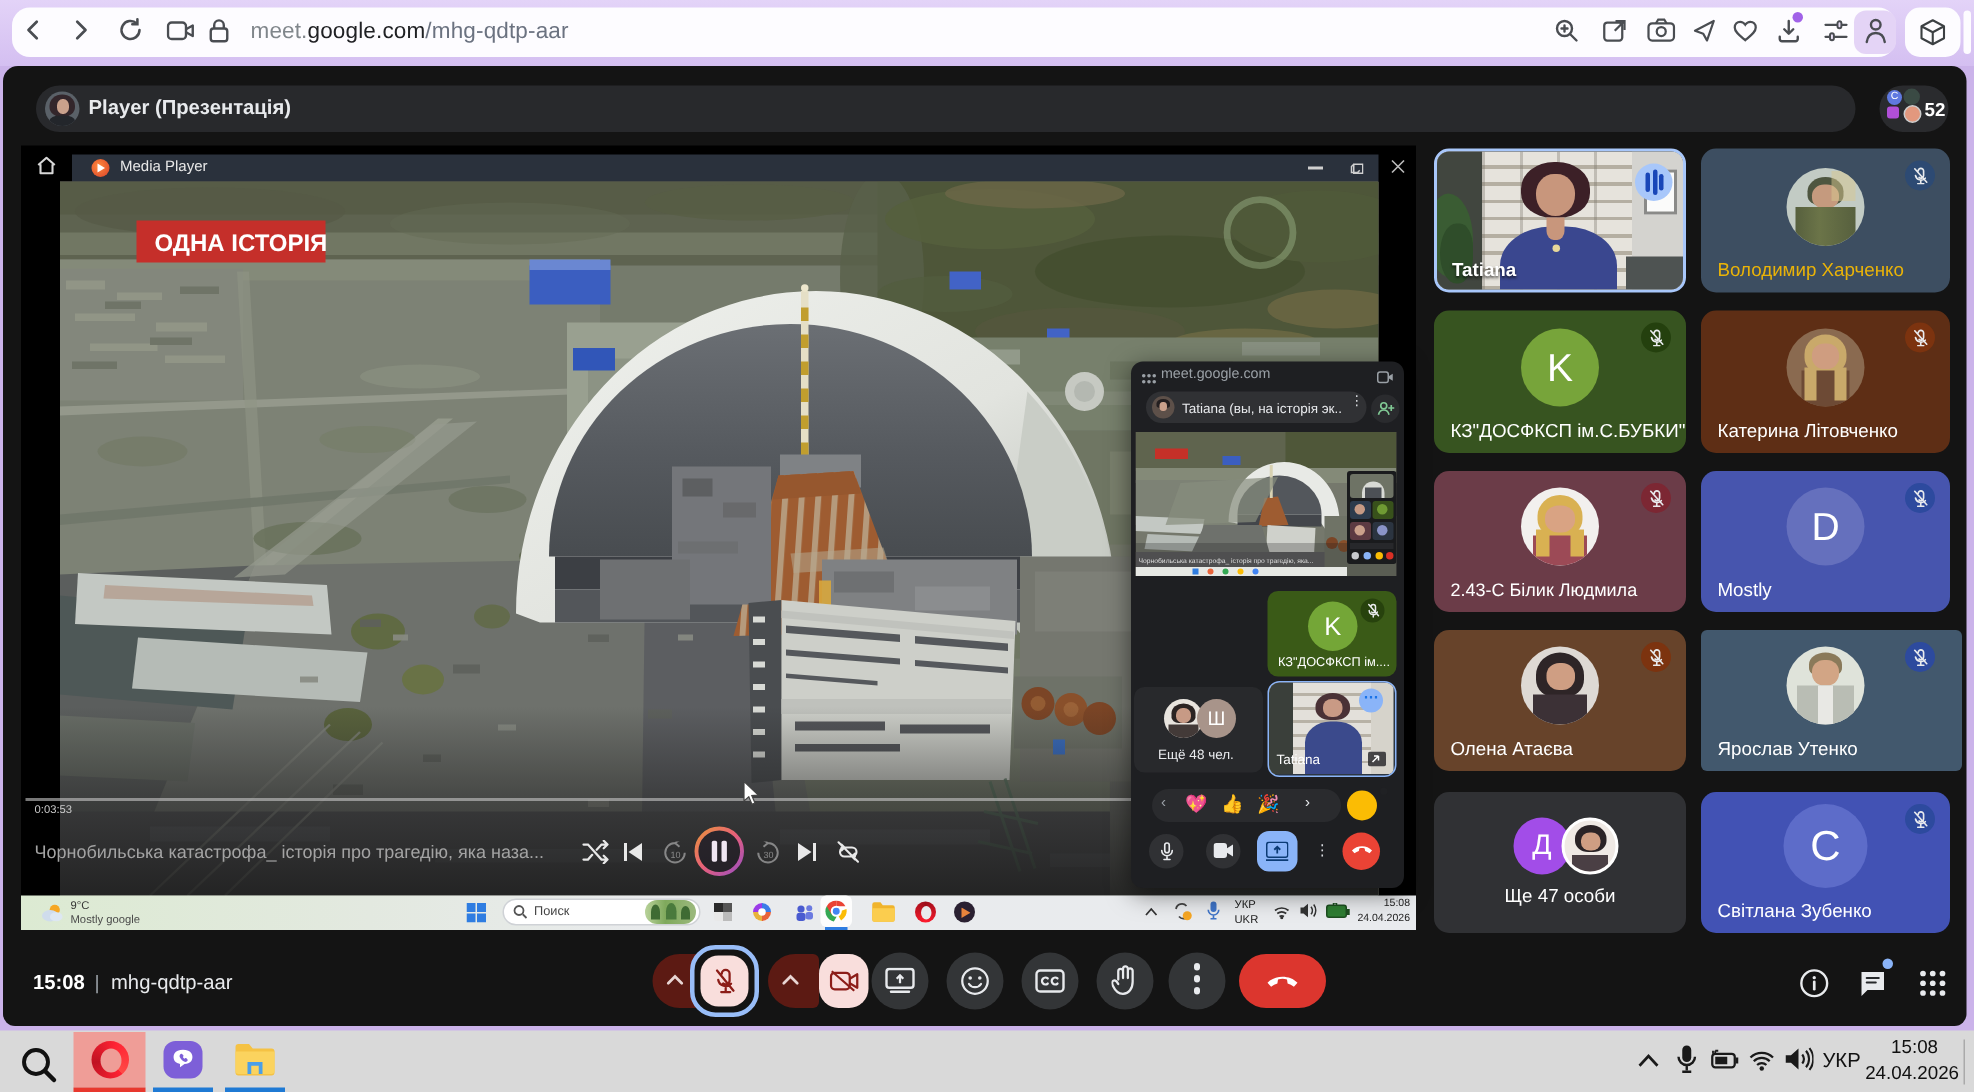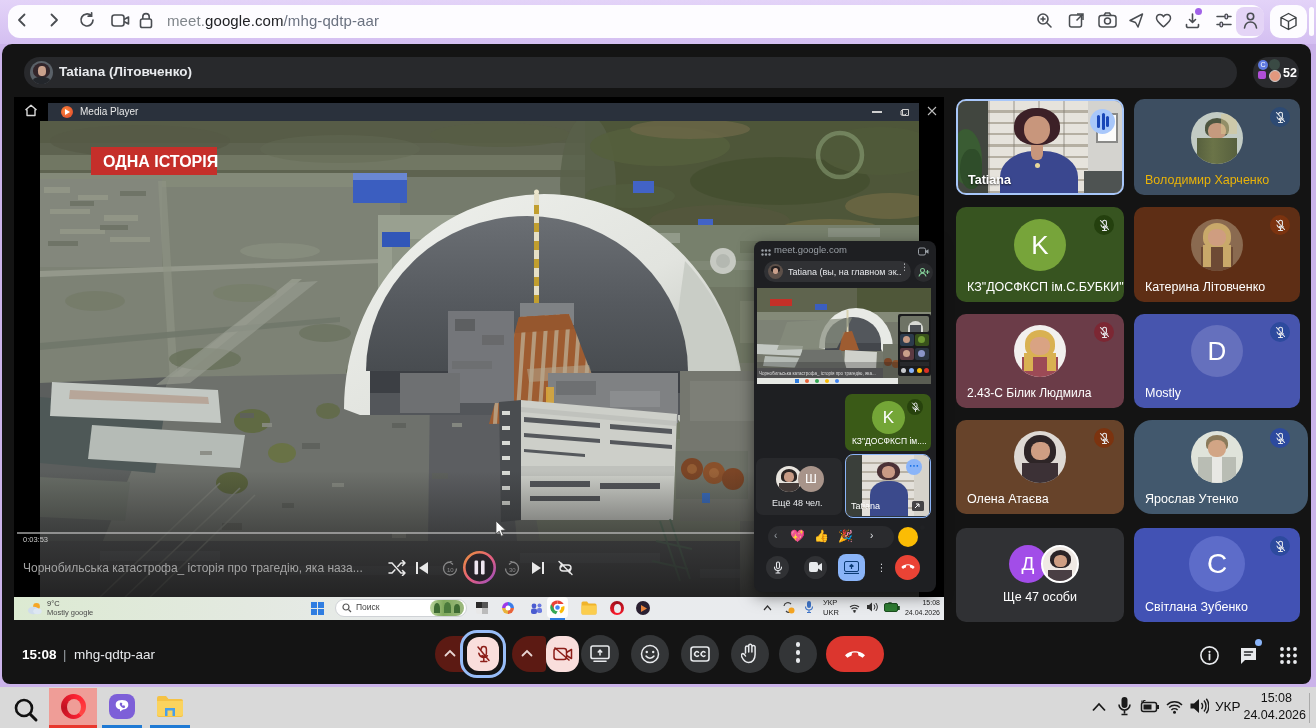--- a/index.html
+++ b/index.html
@@ -76,21 +76,21 @@
 </div>
 
 <div class="abs" id="meet" style="left:2px;top:44px;width:1309px;height:640px;background:#141414;border-radius:10px 10px 8px 8px;overflow:hidden">
 
   <div class="abs" style="left:22px;top:13px;width:1213px;height:31px;background:#28292c;border-radius:16px"></div>
   <div class="abs" style="left:28px;top:17px;width:23px;height:23px;border-radius:50%;background:#5a6168;overflow:hidden">
     <div class="abs" style="left:3px;top:1.5px;width:17px;height:15px;background:#33262b;border-radius:50% 50% 44% 44%"></div>
     <div class="abs" style="left:7.5px;top:5px;width:8px;height:9.5px;background:#c9a18c;border-radius:46%"></div>
     <div class="abs" style="left:3px;top:15.5px;width:17px;height:8px;background:#23262b;border-radius:42% 42% 0 0"></div>
   </div>
-  <div class="abs" style="left:57px;top:20px;font-size:13.5px;font-weight:bold;color:#e8eaed">Tatiana (Літовченко)</div>
+  <div class="abs" style="left:57px;top:20px;font-size:13.5px;font-weight:bold;color:#e8eaed">Player (Презентація)</div>
 
   <div class="abs" style="left:1251px;top:13px;width:46px;height:31px;background:#2a2b2e;border-radius:16px"></div>
   <div class="abs" style="left:1256px;top:16px;width:10px;height:10px;border-radius:50%;background:#5f79e0;color:#fff;font-size:7px;text-align:center;line-height:10px">C</div>
   <div class="abs" style="left:1256px;top:27px;width:8px;height:8px;border-radius:2px;background:#b14fd8"></div>
   <div class="abs" style="left:1267px;top:15px;width:11px;height:11px;border-radius:50%;background:#3a4a44"></div>
   <div class="abs" style="left:1267px;top:26px;width:12px;height:12px;border-radius:50%;background:#e2987e;border:1px solid #ccc;box-sizing:border-box"></div>
   <div class="abs" style="left:1281px;top:22px;font-size:12.5px;font-weight:bold;color:#fff">52</div>
 
   <div class="abs" id="screen" style="left:12px;top:53px;width:930px;height:523px;background:#000">
 
@@ -495,21 +495,21 @@
     <svg class="ic" style="left:164px;top:6px" width="11" height="9" viewBox="0 0 11 9">
           <rect x=".5" y="1" width="7" height="7" rx="1.5" stroke="#9aa0a6" fill="none"></rect>
           <path d="M7.5 4 10.5 2.2v4.6L7.5 5" fill="#9aa0a6"></path>
         </svg>
 
     <div class="abs" style="left:10px;top:20px;width:147px;height:21px;background:#303134;border-radius:12px"></div>
     <div class="abs" style="left:14px;top:23px;width:15px;height:15px;border-radius:50%;background:#5d5049;overflow:hidden">
           <div class="abs" style="left:3px;top:2px;width:9px;height:6px;background:#241f20;border-radius:50% 50% 30% 30%"></div>
           <div class="abs" style="left:5px;top:4px;width:5px;height:6px;background:#caa08b;border-radius:45%"></div>
         </div>
-    <div class="abs" style="left:34px;top:26px;font-size:9px;color:#e8eaed">Tatiana (вы, на главном эк..</div>
+    <div class="abs" style="left:34px;top:26px;font-size:9px;color:#e8eaed">Tatiana (вы, на історія эк..</div>
     <div class="abs" style="left:146px;top:24px;color:#dadce0;font-size:9px;letter-spacing:0;line-height:4px">⋮</div>
     <div class="abs" style="left:160px;top:22px;width:19px;height:19px;border-radius:50%;background:#2a2b2e"></div>
     <svg class="ic" style="left:164px;top:26px" width="12" height="11" viewBox="0 0 12 11">
           <circle cx="4.5" cy="3.5" r="2" stroke="#81c995" stroke-width="1.1" fill="none"></circle>
           <path d="M1 9.5 c.5-2.2 2-3.2 3.5-3.2 s3 1 3.5 3.2" stroke="#81c995" stroke-width="1.1" fill="none"></path>
           <path d="M9.5 3 v4 M7.5 5 h4" stroke="#81c995" stroke-width="1.1"></path>
         </svg>
 
     <div class="abs" style="left:3px;top:47px;width:174px;height:96px;background:#2a2a28;overflow:hidden">
       <svg width="174" height="96" viewBox="0 0 174 96">
@@ -721,21 +721,21 @@
         <div class="abs" style="left:17px;top:11px;width:19px;height:18px;background:#cf9e83;border-radius:45%"></div>
         <div class="abs" style="left:8px;top:32px;width:36px;height:20px;background:#3c3136"></div>
       </div>
       <div class="abs" style="left:138px;top:8px;width:20px;height:20px;border-radius:50%;background:#7c330f"></div>
       <svg class="ic" style="left:143px;top:12px" width="11" height="12" viewBox="0 0 11 12">
             <path d="M3.8 3a1.8 1.8 0 0 1 3.6 0v3a1.8 1.8 0 0 1-3 1.3M2 6a3.8 3.8 0 0 0 6.5 1.8M5.5 9.8V11.5M3.5 11.5h4M1.5 1.5l8 9" stroke="#e8eaed" stroke-width="1.1" fill="none" stroke-linecap="round"></path>
           </svg>
       <div class="abs" style="left:11px;top:72px;font-size:12.5px;color:#fff">Олена Атаєва</div>
     </div>
 
-    <div class="abs" style="left:1132px;top:376px;width:174px;height:94px;border-radius:18px;background:#42586d;overflow:hidden">
+    <div class="abs" style="left:1132px;top:376px;width:174px;height:94px;border-radius:4px;background:#42586d;overflow:hidden">
       <div class="abs" style="left:57px;top:11px;width:52px;height:52px;border-radius:50%;background:#dfe3da;overflow:hidden">
         <div class="abs" style="left:15px;top:4px;width:22px;height:16px;background:#8a7a5a;border-radius:50% 50% 35% 35%"></div>
         <div class="abs" style="left:17px;top:9px;width:18px;height:17px;background:#d2a585;border-radius:45%"></div>
         <div class="abs" style="left:7px;top:26px;width:38px;height:26px;background:#b9bdb4"></div>
         <div class="abs" style="left:21px;top:26px;width:10px;height:26px;background:#e8e8e4"></div>
       </div>
       <div class="abs" style="left:136px;top:8px;width:20px;height:20px;border-radius:50%;background:#2d4a9e"></div>
       <svg class="ic" style="left:141px;top:12px" width="11" height="12" viewBox="0 0 11 12">
             <path d="M3.8 3a1.8 1.8 0 0 1 3.6 0v3a1.8 1.8 0 0 1-3 1.3M2 6a3.8 3.8 0 0 0 6.5 1.8M5.5 9.8V11.5M3.5 11.5h4M1.5 1.5l8 9" stroke="#e8eaed" stroke-width="1.1" fill="none" stroke-linecap="round"></path>
           </svg>

